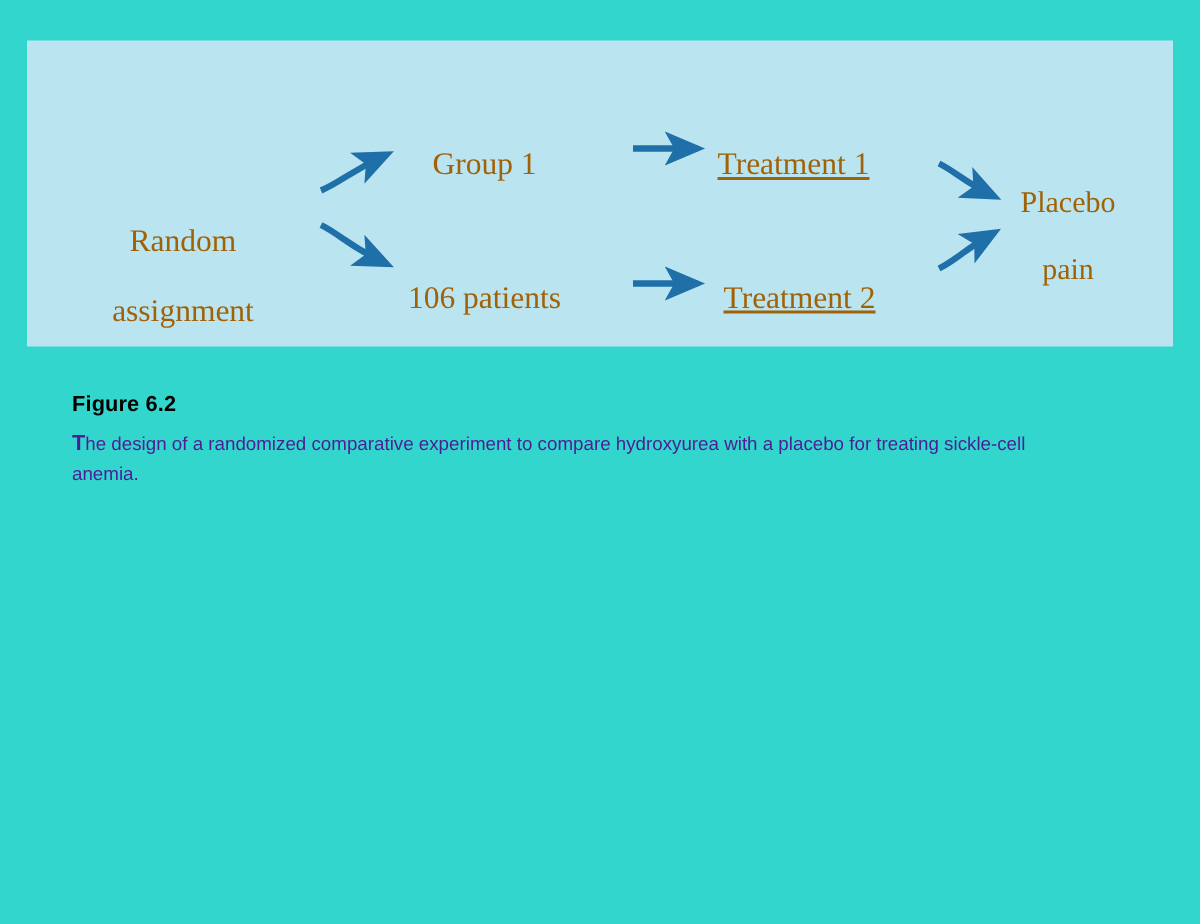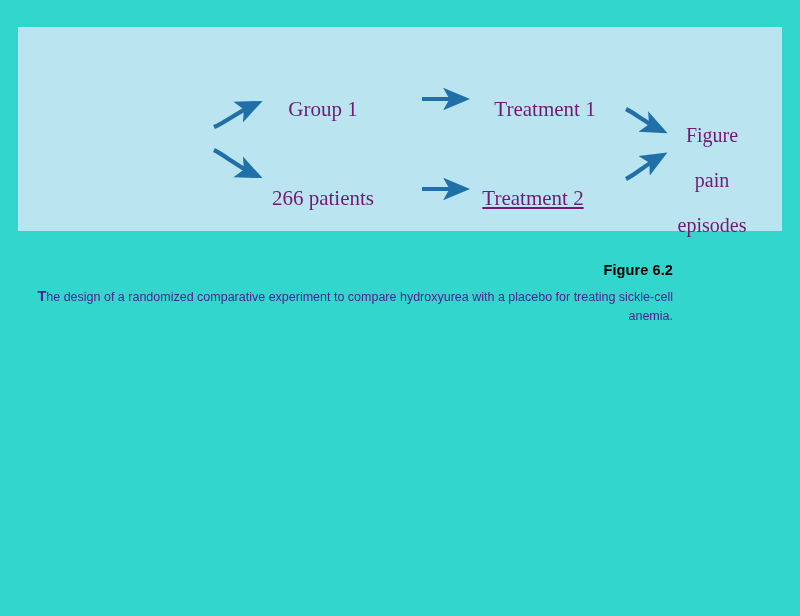--- a/index.html
+++ b/index.html
@@ -26,21 +26,21 @@
     top: 27px;
     width: 764px;
     height: 204px;
     background: #b9e4f0;
   }
 
   .node {
     position: absolute;
     text-align: center;
     font-family: "Liberation Serif", serif;
-    color: #701a75;
+    color: #a16207;
     line-height: 1.12;
     font-size: 21px;
     white-space: pre-line;
   }
   .node .l1 { display: block; }
   .node .l2 { display: block; }
 
   #node-random {
     left: 14px;
     top: 98px;
@@ -50,23 +50,24 @@
     left: 210px;
     top: 47px;
     width: 190px;
   }
   #node-group2 {
     left: 210px;
     top: 136px;
     width: 190px;
   }
   #node-treat1 {
-    left: 432px;
+    left: 416px;
     top: 47px;
     width: 190px;
+    text-decoration: underline;
   }
   #node-treat2 {
     left: 420px;
     top: 136px;
     width: 190px;
     text-decoration: underline;
   }
   #node-compare {
     left: 630px;
     top: 75px;
@@ -78,24 +79,23 @@
     position: absolute;
     left: 0;
     top: 0;
     width: 764px;
     height: 204px;
   }
 
   
   .caption {
     position: absolute;
-    left: 33px;
+    left: 48px;
     top: 262px;
     width: 640px;
-    text-align: right;
   }
   .caption-title {
     font-size: 14.5px;
     font-weight: bold;
     color: #000;
     margin: 0 0 8px 0;
     letter-spacing: 0.1px;
   }
   .caption-body {
     font-size: 12.5px;
@@ -125,41 +125,44 @@
       <g stroke="#1f6fa8" stroke-width="4.2" fill="none" marker-end="url(#ah)">
         <path d="M196,100 C 210,94 214,88 240,76"></path>
         <path d="M196,123 C 210,130 214,137 240,149"></path>
         <path d="M404,72 L 447,72"></path>
         <path d="M404,162 L 447,162"></path>
         <path d="M608,82 C 620,88 624,94 645,104"></path>
         <path d="M608,152 C 620,146 624,140 645,128"></path>
       </g>
     </svg>
 
+    <div class="node" id="node-random">
+      <span class="l1">Random</span>
+      <span class="l2">assignment</span>
+    </div>
 
     <div class="node" id="node-group1">
       <span class="l1">Group 1</span>
     </div>
 
     <div class="node" id="node-group2">
-      <span class="l2">266 patients</span>
+      <span class="l2">106 patients</span>
     </div>
 
     <div class="node" id="node-treat1">
       <span class="l1">Treatment 1</span>
     </div>
 
     <div class="node" id="node-treat2">
       <span class="l1">Treatment 2</span>
     </div>
 
     <div class="node" id="node-compare">
-      <span class="l1">Figure</span>
+      <span class="l1">Placebo</span>
       <span class="l2">pain</span>
-      <span class="l2">episodes</span>
     </div>
 
   </div>
 
   <div class="caption">
     <p class="caption-title">Figure 6.2</p>
     <p class="caption-body"><span class="lead">T</span><span>he design of a randomized comparative experiment to compare hydroxyurea with a placebo for treating sickle-cell anemia.</span></p>
   </div>
 
 </div>

